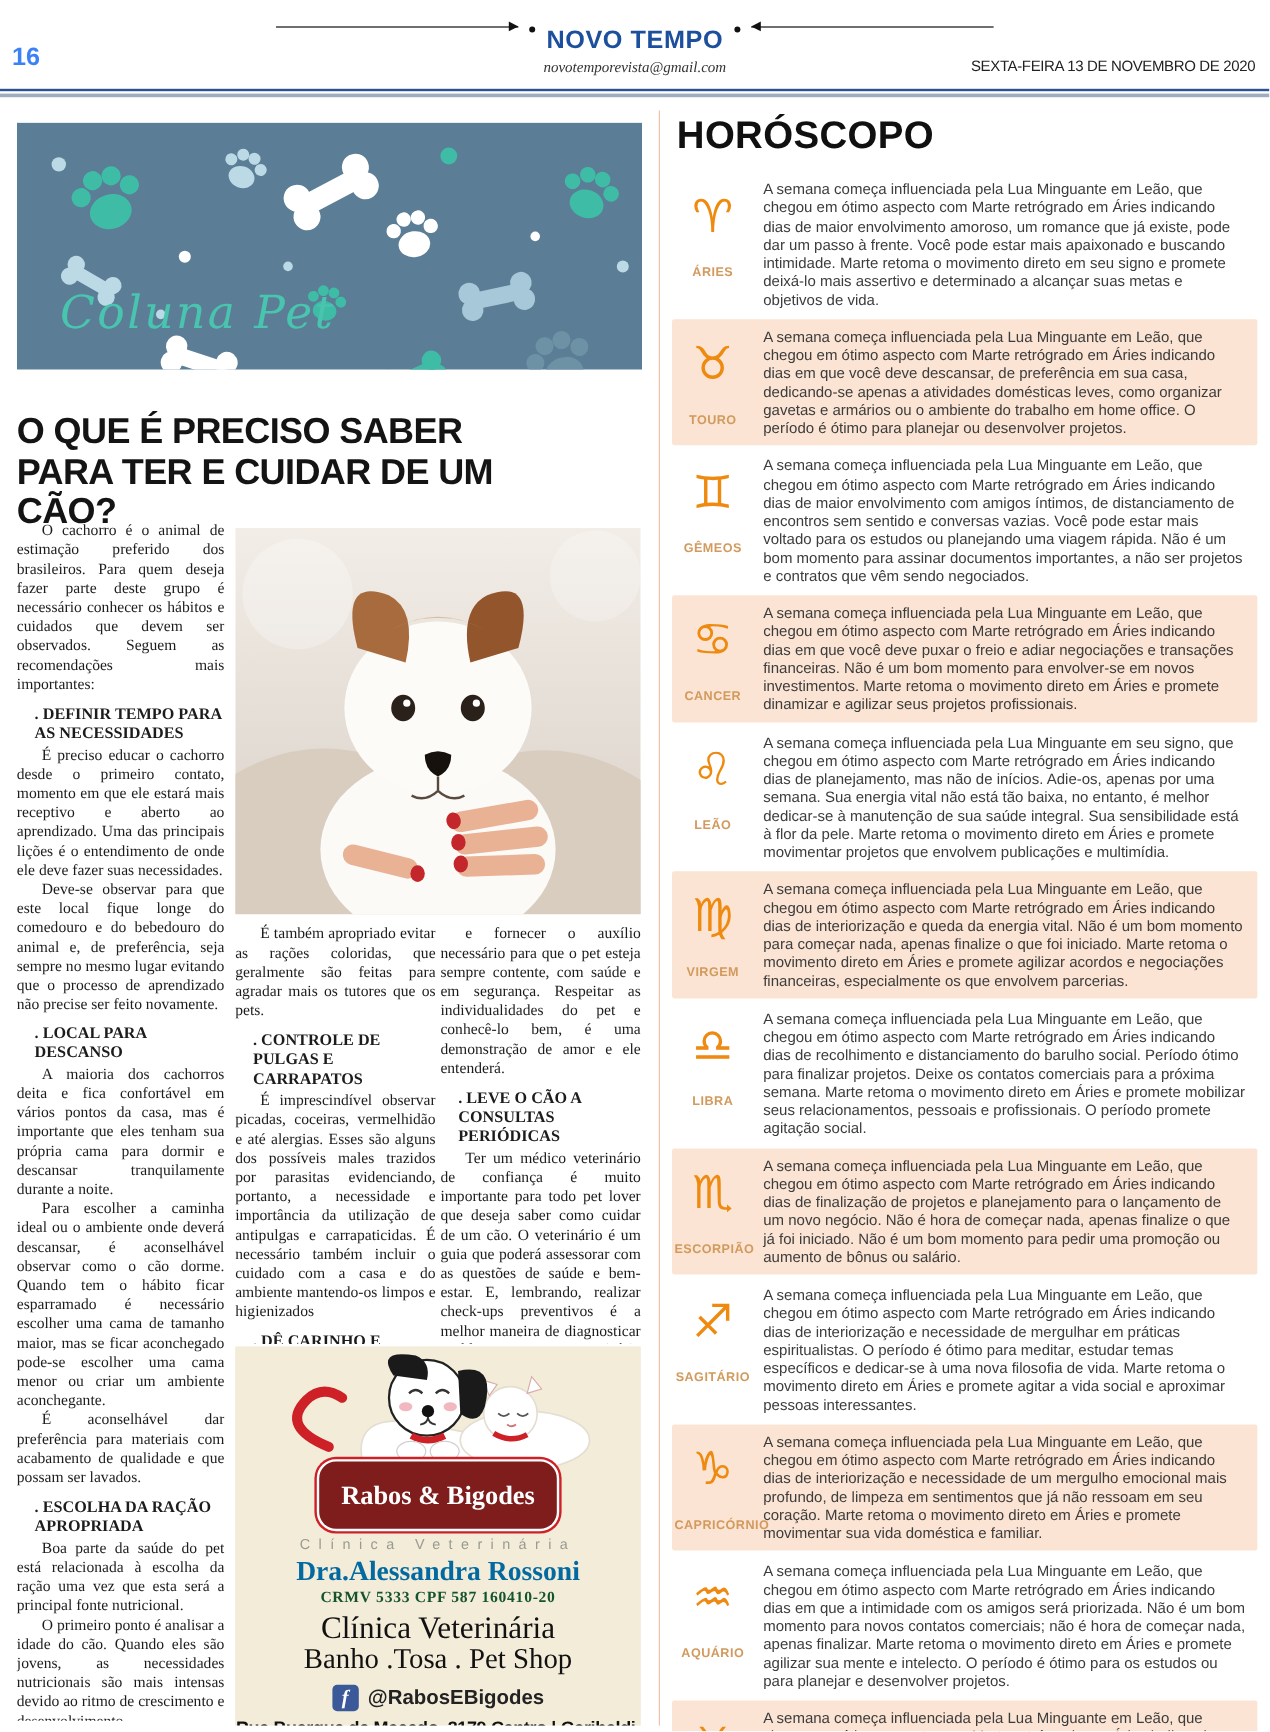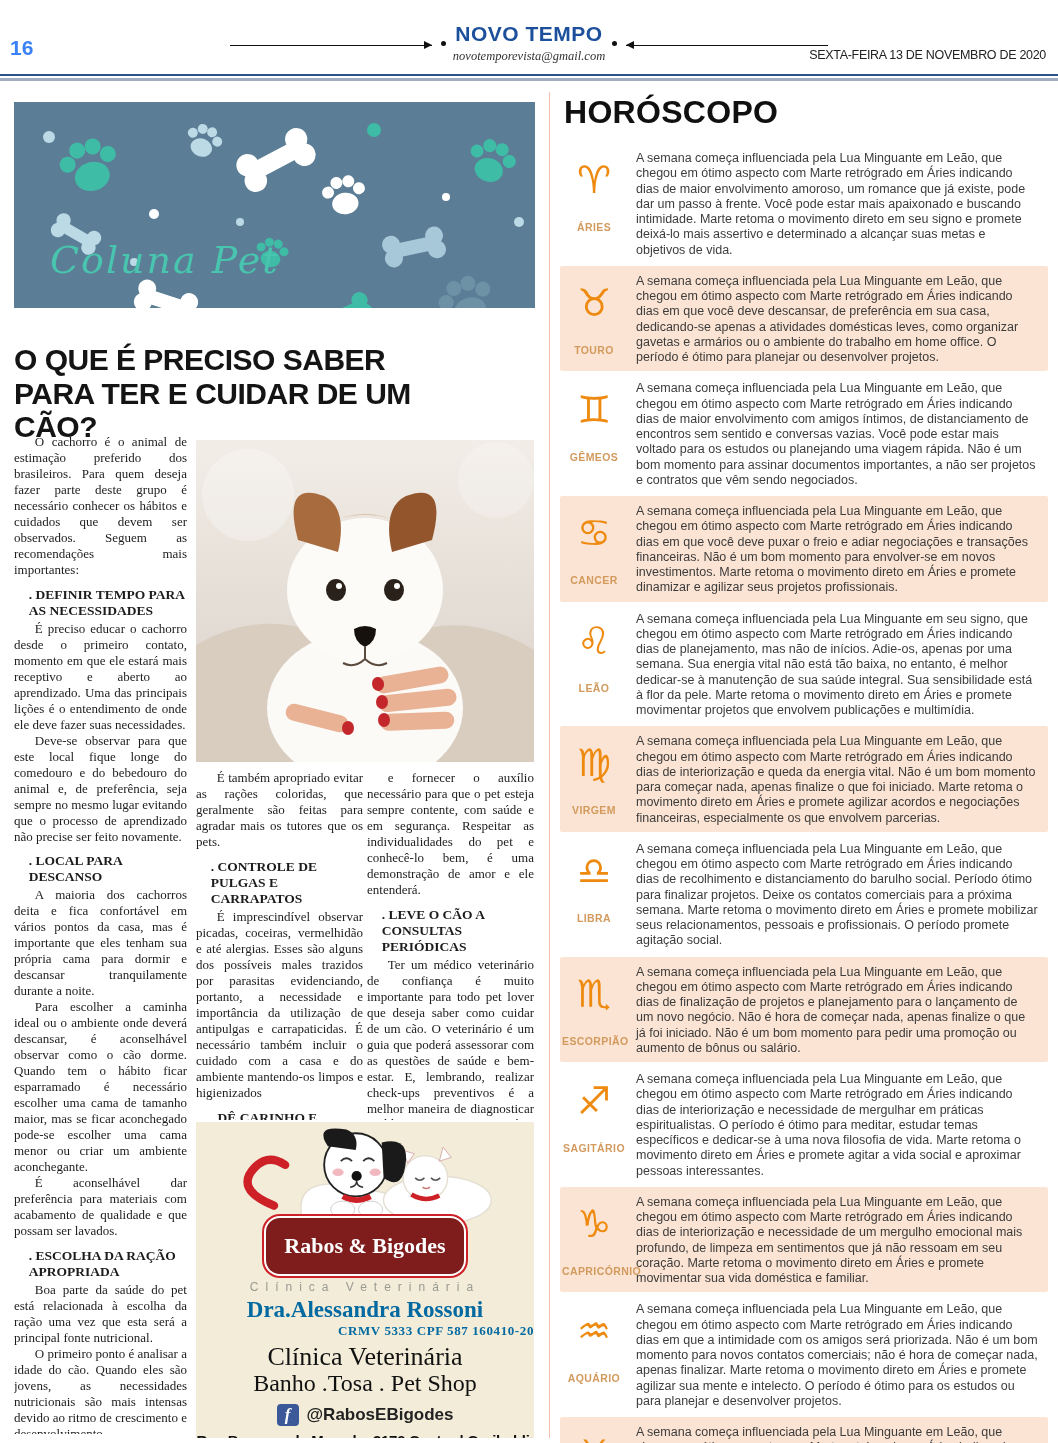--- a/index.html
+++ b/index.html
@@ -2,21 +2,21 @@
 <html lang="pt"><head>
 <meta charset="utf-8">
 <title>Novo Tempo — página 16</title>
 <style>
   html,body{margin:0;padding:0;background:#fff;}
   #page{position:relative;width:1058px;height:1443px;margin:0 auto;background:#fff;overflow:hidden;
         font-family:"Liberation Sans",sans-serif;color:#1a1a1a;}
 
   
   .page-num{position:absolute;left:10px;top:36px;font-size:21px;font-weight:bold;color:#3b82f6;}
-  .mast{position:absolute;left:230px;right:230px;top:22px;display:flex;align-items:flex-end;gap:9px;}
+  .mast{position:absolute;left:230px;right:230px;top:22px;display:flex;align-items:flex-start;gap:9px;}
   .mline{flex:1;height:1px;background:#111;position:relative;}
   .mline.l::after{content:'';position:absolute;right:0;top:-4px;border-left:8px solid #111;
                   border-top:4px solid transparent;border-bottom:4px solid transparent;}
   .mline.r::before{content:'';position:absolute;left:0;top:-4px;border-right:8px solid #111;
                   border-top:4px solid transparent;border-bottom:4px solid transparent;}
   .mdot{width:5px;height:5px;border-radius:50%;background:#111;flex:0 0 auto;}
   .mast h1{margin:0;font-size:21px;font-weight:bold;color:#1c4f9c;letter-spacing:.5px;white-space:nowrap;}
   .email{position:absolute;left:0;right:0;top:49px;text-align:center;
          font:italic 12.5px "Liberation Serif",serif;color:#333;}
   .pdate{position:absolute;right:12px;top:48px;font-size:12.5px;color:#222;letter-spacing:-.3px;}
@@ -40,21 +40,21 @@
 
   
   .ad{position:absolute;left:196px;top:1122px;width:338px;height:316px;background:#f2ecd9;
       text-align:center;overflow:hidden;}
   .ad-ill{margin-top:2px;height:104px;}
   .ad-badge{display:inline-block;background:#7f1d1d;color:#fff;border:2px solid #fff;
             box-shadow:0 0 0 2px #ce2027;border-radius:16px;padding:15px 18px;
             font:bold 22px "Liberation Serif",serif;margin-top:-12px;position:relative;z-index:2;}
   .ad-sub{letter-spacing:7px;color:#9a9a92;font-size:12px;margin-top:4px;}
   .ad-doc{color:#0369a1;font:bold 23px "Liberation Serif",serif;margin-top:3px;}
-  .ad-crmv{font:bold 13px "Liberation Serif",serif;color:#0369a1;letter-spacing:.6px;text-align:right;}
+  .ad-crmv{font:bold 13px "Liberation Serif",serif;color:#14532d;letter-spacing:.6px;}
   .ad-clin{font:26px "Liberation Serif",serif;color:#111;margin-top:4px;line-height:1.05;}
   .ad-banho{font:24px "Liberation Serif",serif;color:#111;line-height:1.1;}
   .ad-fb{display:flex;justify-content:center;align-items:center;gap:8px;margin-top:7px;
          font-weight:bold;font-size:17px;color:#222;}
   .fb-ic{width:22px;height:22px;background:#3b5998;color:#fff;border-radius:4px;
          font:bold italic 17px "Liberation Serif",serif;display:flex;align-items:center;justify-content:center;}
   .ad-addr{font-weight:bold;font-size:15px;color:#111;margin-top:6px;letter-spacing:-.3px;}
 
   
   .vsep{position:absolute;left:549px;top:92px;height:1346px;width:1px;background:#f2c0ad;}

